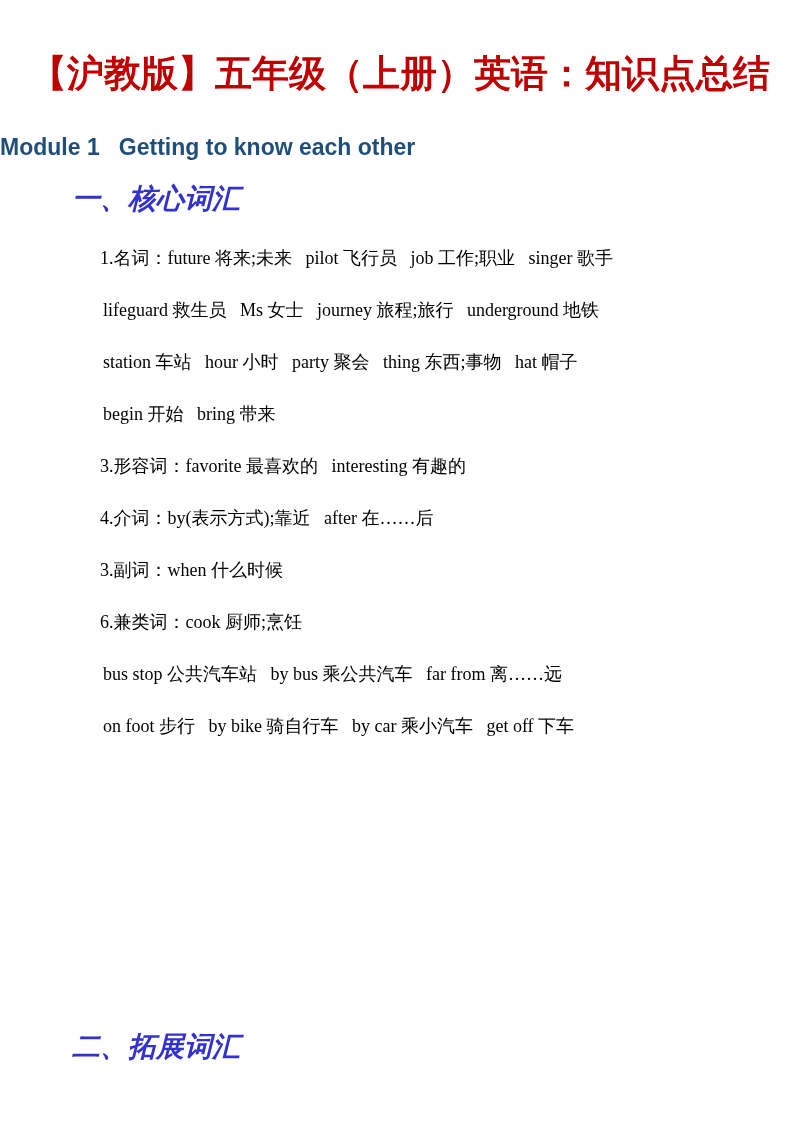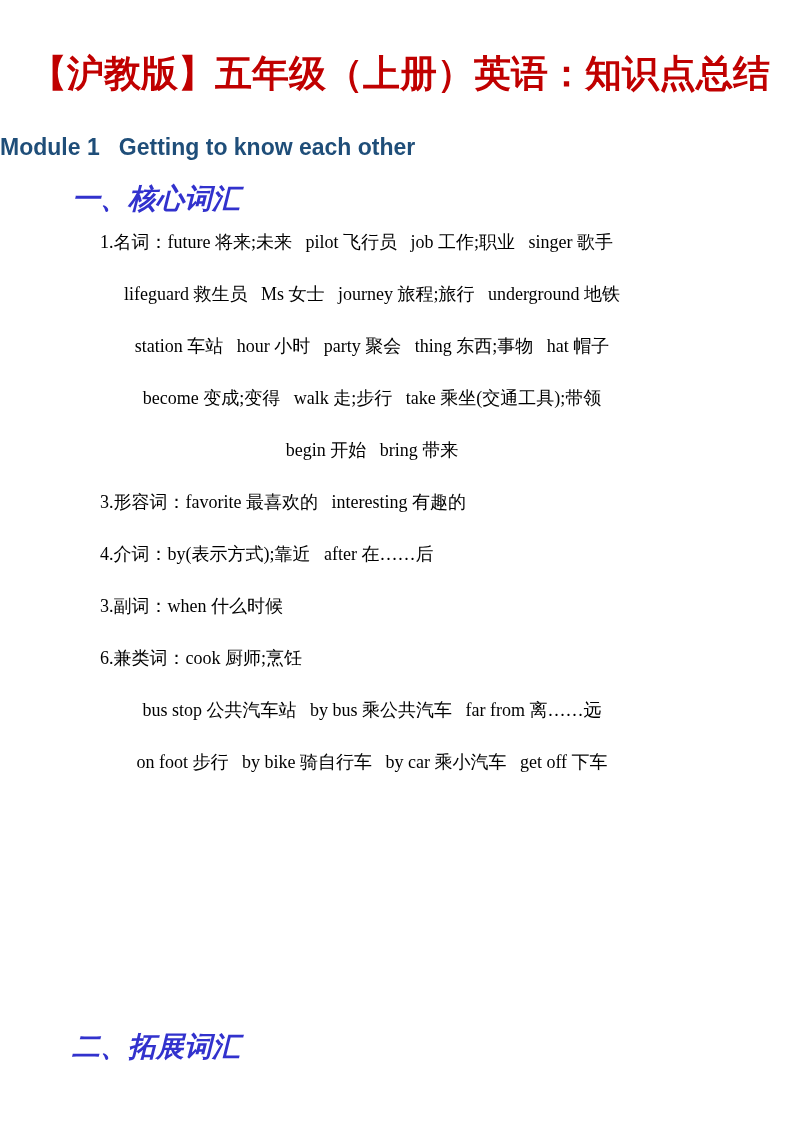--- a/index.html
+++ b/index.html
@@ -58,48 +58,47 @@
     line-height: 26px;
     color: var(--heading-blue, #3232cd);
     white-space: pre;
     font-style: italic;
   }
   .section-heading.s1 { top: 186px; }
   .section-heading.s2 { top: 1034px; }
   .vocab-lines {
     position: absolute;
     left: 0;
-    top: 216px;
+    top: 232px;
     width: 682px;
   }
   .vocab-line {
     height: 52px;
     line-height: 52px;
     font-size: 18px;
     color: #000;
     white-space: pre;
   }
   .vocab-line.indent1 { padding-left: 100px; }
-  .vocab-line.indent2 { padding-left: 62px; text-align: center; }
+  .vocab-line.indent2 { padding-left: 103px; }
 </style>
 </head>
 <body>
 
 <div class="page">
   <h1 class="doc-title">【沪教版】五年级（上册）英语：知识点总结</h1>
 
   <h2 class="module-heading">Module 1   Getting to know each other</h2>
 
   <h3 class="section-heading s1">一、核心词汇</h3>
 
   <div class="vocab-lines">
       <div class="vocab-line indent1">1.名词：future 将来;未来   pilot 飞行员   job 工作;职业   singer 歌手</div>
       <div class="vocab-line indent2">lifeguard 救生员   Ms 女士   journey 旅程;旅行   underground 地铁</div>
       <div class="vocab-line indent2">station 车站   hour 小时   party 聚会   thing 东西;事物   hat 帽子</div>
-      <div class="vocab-line indent2">become 变成;变得   walk 走;步行   take 乘坐(交通工具);带领</div>
       <div class="vocab-line indent2">begin 开始   bring 带来</div>
       <div class="vocab-line indent1">3.形容词：favorite 最喜欢的   interesting 有趣的</div>
       <div class="vocab-line indent1">4.介词：by(表示方式);靠近   after 在……后</div>
       <div class="vocab-line indent1">3.副词：when 什么时候</div>
       <div class="vocab-line indent1">6.兼类词：cook 厨师;烹饪</div>
       <div class="vocab-line indent2">bus stop 公共汽车站   by bus 乘公共汽车   far from 离……远</div>
       <div class="vocab-line indent2">on foot 步行   by bike 骑自行车   by car 乘小汽车   get off 下车</div>
     </div>
 
   <h3 class="section-heading s2">二、拓展词汇</h3>

